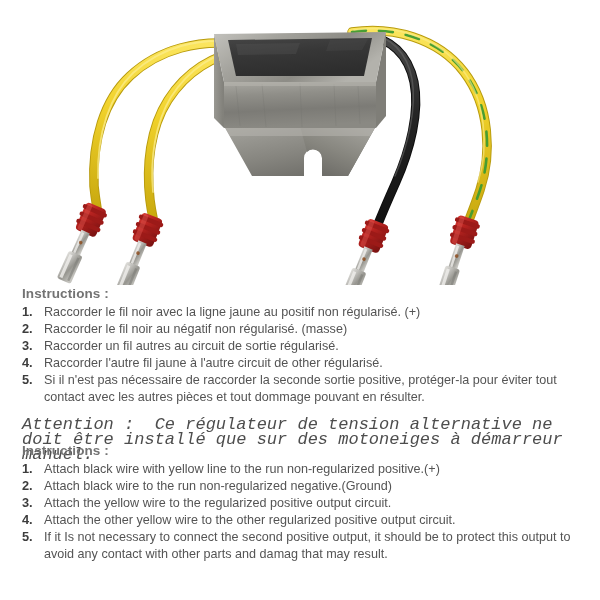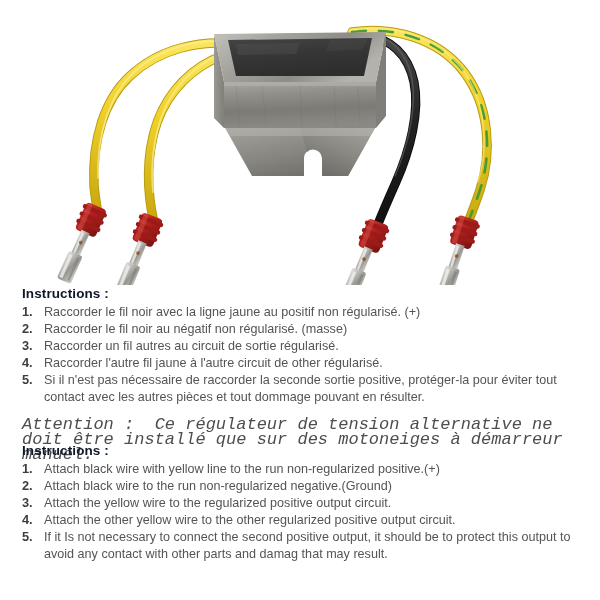--- a/index.html
+++ b/index.html
@@ -33,21 +33,21 @@
     position: absolute;
     left: 22px;
     width: 562px;
   }
   #instructions-fr { top: 286px; }
   #instructions-en { top: 443px; }
 
   .block-heading {
     font-size: 13.5px;
     font-weight: bold;
-    color: #0f172a;
+    color: #737373;
     letter-spacing: 0.1px;
     margin: 0 0 2px 0;
     line-height: 16px;
   }
 
   .steps-list {
     list-style: none;
     margin: 0;
     padding: 0;
   }

